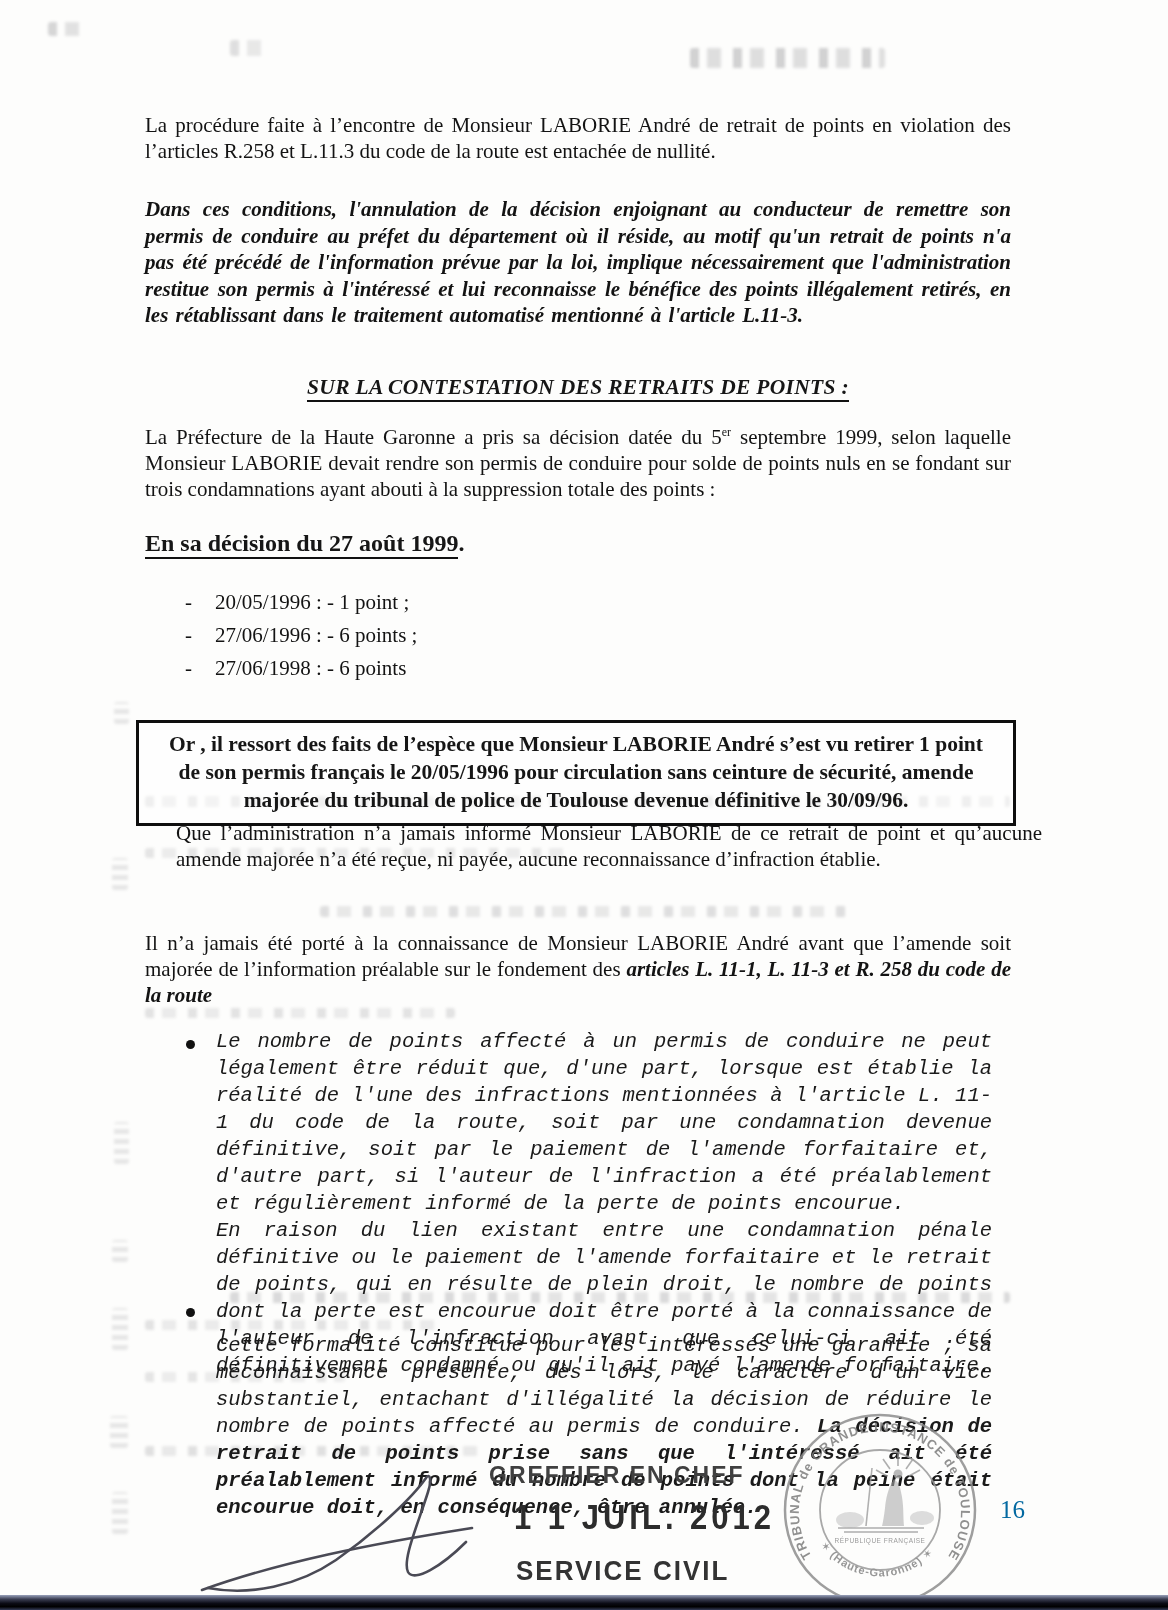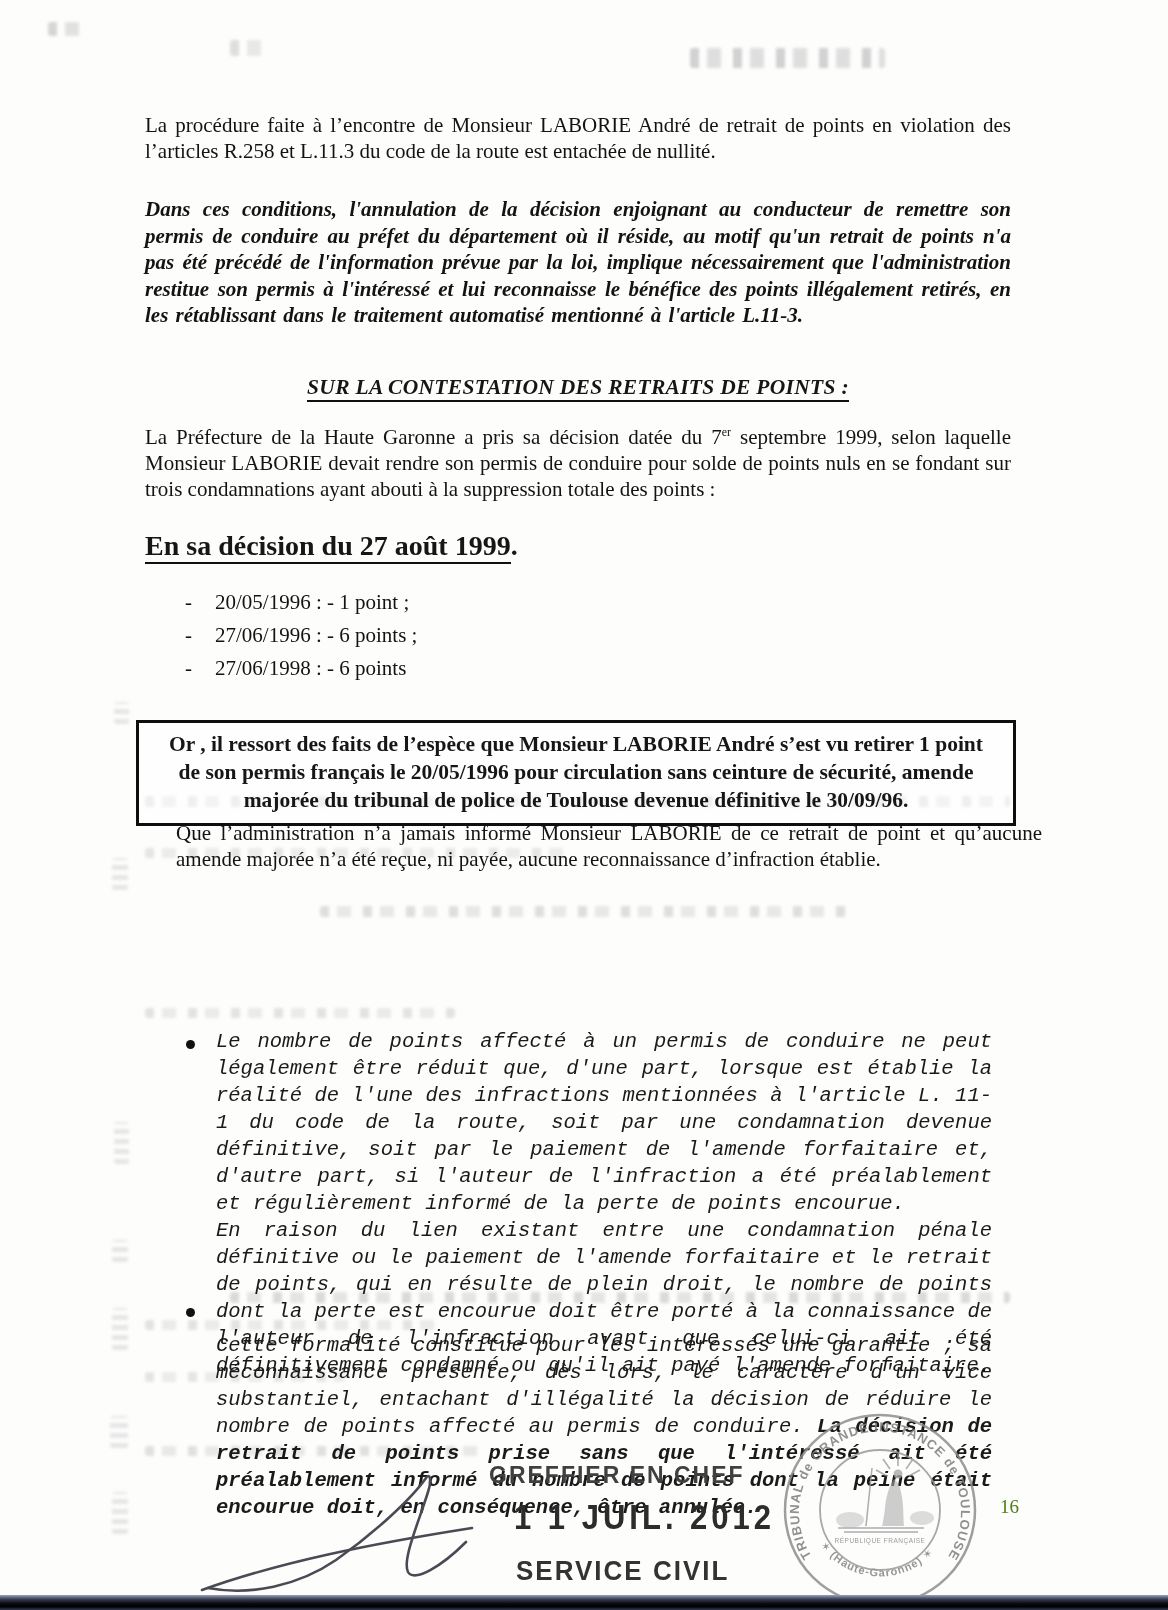--- a/index.html
+++ b/index.html
@@ -17,21 +17,21 @@
   .para{
     font-size:21px;line-height:26px;
     text-align:justify;
     color:#131313;
   }
   .bolditalic{font-weight:bold;font-style:italic;word-spacing:2px;line-height:26.5px;}
   .heading{
     font-size:21.5px;font-weight:bold;text-align:center;letter-spacing:.3px;
   }
   .heading .ul{border-bottom:2.5px solid #111;padding-bottom:1px;}
-  .subheading{font-size:28px;font-weight:bold;}
+  .subheading{font-size:24px;font-weight:bold;}
   .subheading .ul{border-bottom:2.5px solid #111;padding-bottom:1px;}
   .pointslist{font-size:21px;line-height:33px;color:#131313;}
   .pointslist .li{display:flex;}
   .pointslist .dash{width:30px;}
   .boxed{
     border:3px solid #0e0e0e;
     font-size:21.5px;font-weight:bold;line-height:28px;
     text-align:center;
     padding:7px 18px 9px 18px;
     background:rgba(255,255,255,.6);
@@ -48,21 +48,21 @@
   
   .inkstamp{
     font-family:"Liberation Sans","DejaVu Sans",sans-serif;
     font-weight:bold;color:#3a3a3a;
     letter-spacing:2px;white-space:nowrap;
     transform:scaleY(1.04);
   }
   .greffier{font-size:23px;color:#404040;}
   .datestamp{font-size:31px;letter-spacing:4px;color:#2c2c2c;transform:scaleY(1.12);}
   .servicecivil{font-size:26px;color:#333;}
-  .pagenum{font-size:19px;color:#4d7c0f;}
+  .pagenum{font-size:25px;color:#0369a1;}
   
   .smudge{
     position:absolute;border-radius:3px;
     background:repeating-linear-gradient(90deg,
       rgba(95,95,100,.55) 0 9px, rgba(95,95,100,0) 9px 17px,
       rgba(95,95,100,.38) 17px 31px, rgba(95,95,100,0) 31px 43px);
     filter:blur(1.6px);opacity:.35;
   }
   .vsmudge{
     position:absolute;border-radius:3px;
@@ -102,21 +102,21 @@
 
   <div class="abs para" style="left:145px;top:112px;width:866px;">La procédure faite à l’encontre de Monsieur LABORIE André de retrait de points en violation des l’articles R.258 et L.11.3  du code de la route est entachée de nullité.</div>
 
   <div class="abs para bolditalic" style="left:145px;top:196px;width:866px;">Dans ces conditions, l'annulation de la décision enjoignant au conducteur de remettre son permis de conduire au préfet du département où il réside, au motif qu'un retrait de points n'a pas été précédé de l'information prévue par la loi, implique nécessairement que l'administration restitue son permis à l'intéressé et lui reconnaisse le bénéfice des points illégalement retirés, en les rétablissant dans le traitement automatisé mentionné à l'article L.11-3.</div>
 
   <div class="abs heading" style="left:145px;top:375px;width:866px;font-style:italic;">
     <span class="ul">SUR LA CONTESTATION DES RETRAITS DE POINTS :</span>
   </div>
 
   <div class="abs para" style="left:145px;top:424px;width:866px;">
-    <span>La Préfecture de la Haute Garonne a pris sa décision datée du 7</span><sup>er</sup><span> septembre 1999, selon laquelle Monsieur LABORIE devait rendre son permis de conduire pour solde de points nuls en se fondant sur trois condamnations ayant abouti à la suppression totale des points :</span>
+    <span>La Préfecture de la Haute Garonne a pris sa décision datée du 5</span><sup>er</sup><span> septembre 1999, selon laquelle Monsieur LABORIE devait rendre son permis de conduire pour solde de points nuls en se fondant sur trois condamnations ayant abouti à la suppression totale des points :</span>
   </div>
 
   <div class="abs subheading" style="left:145px;top:530px;">
     <span class="ul">En sa décision du 27 août 1999</span><span>.</span>
   </div>
 
   <div class="abs pointslist" style="left:185px;top:586px;width:500px;">
     <div class="li">
       <span class="dash">-</span>
       <span>20/05/1996 : - 1 point ;</span>
@@ -128,20 +128,23 @@
     <div class="li">
       <span class="dash">-</span>
       <span>27/06/1998 : - 6 points</span>
     </div>
   </div>
 
   <div class="abs boxed" style="left:136px;top:720px;width:838px;">Or , il ressort des faits de l’espèce que Monsieur LABORIE André s’est vu retirer 1 point de son permis français le 20/05/1996 pour circulation sans ceinture de sécurité, amende majorée du tribunal de police de Toulouse devenue définitive le 30/09/96.</div>
 
   <div class="abs para" style="left:145px;top:820px;width:866px;margin-left:31px;">Que l’administration n’a jamais informé Monsieur LABORIE de ce retrait de point et qu’aucune amende majorée n’a été reçue,  ni payée, aucune reconnaissance d’infraction établie.</div>
 
+  <div class="abs para" style="left:145px;top:930px;width:866px;">
+    <span>Il n’a jamais été porté à la connaissance de Monsieur LABORIE André avant que l’amende soit majorée de l’information préalable sur le fondement des </span><span class="bold ital">articles L. 11-1, L. 11-3 et R. 258 du code de la route</span>
+  </div>
 
   <div class="abs bullet-dot" style="left:186px;top:1040px;"></div>
   <div class="abs bullet-text" style="left:216px;top:1028px;width:776px;">
     <div>Le nombre de points affecté à un permis de conduire ne peut légalement être réduit que, d'une part, lorsque est établie la réalité de l'une des infractions mentionnées à l'article L. 11-1 du code de la route, soit par une condamnation devenue définitive, soit par le paiement de l'amende forfaitaire et, d'autre part, si l'auteur de l'infraction a été préalablement et régulièrement informé de la perte de points encourue.</div>
     <div>En raison du lien existant entre une condamnation pénale définitive ou le paiement de l'amende forfaitaire et le retrait de points, qui en résulte de plein droit, le nombre de points dont la perte est encourue doit être porté à la connaissance de l'auteur de l'infraction avant que celui-ci ait été définitivement condamné ou qu'il ait payé l'amende forfaitaire.</div>
   </div>
 
   <div class="abs bullet-dot" style="left:186px;top:1308px;"></div>
   <div class="abs bullet-text" style="left:216px;top:1332px;width:776px;">
     <span>Cette formalité constitue pour les intéressés une garantie ; sa méconnaissance présente, dès lors, le caractère d'un vice substantiel, entachant d'illégalité la décision de réduire le nombre de points affecté au permis de conduire. </span><span class="bold">La décision de retrait de points prise sans que l'intéressé ait été préalablement informé du nombre de points dont la peine était encourue doit, en conséquence, être annulée.</span>

